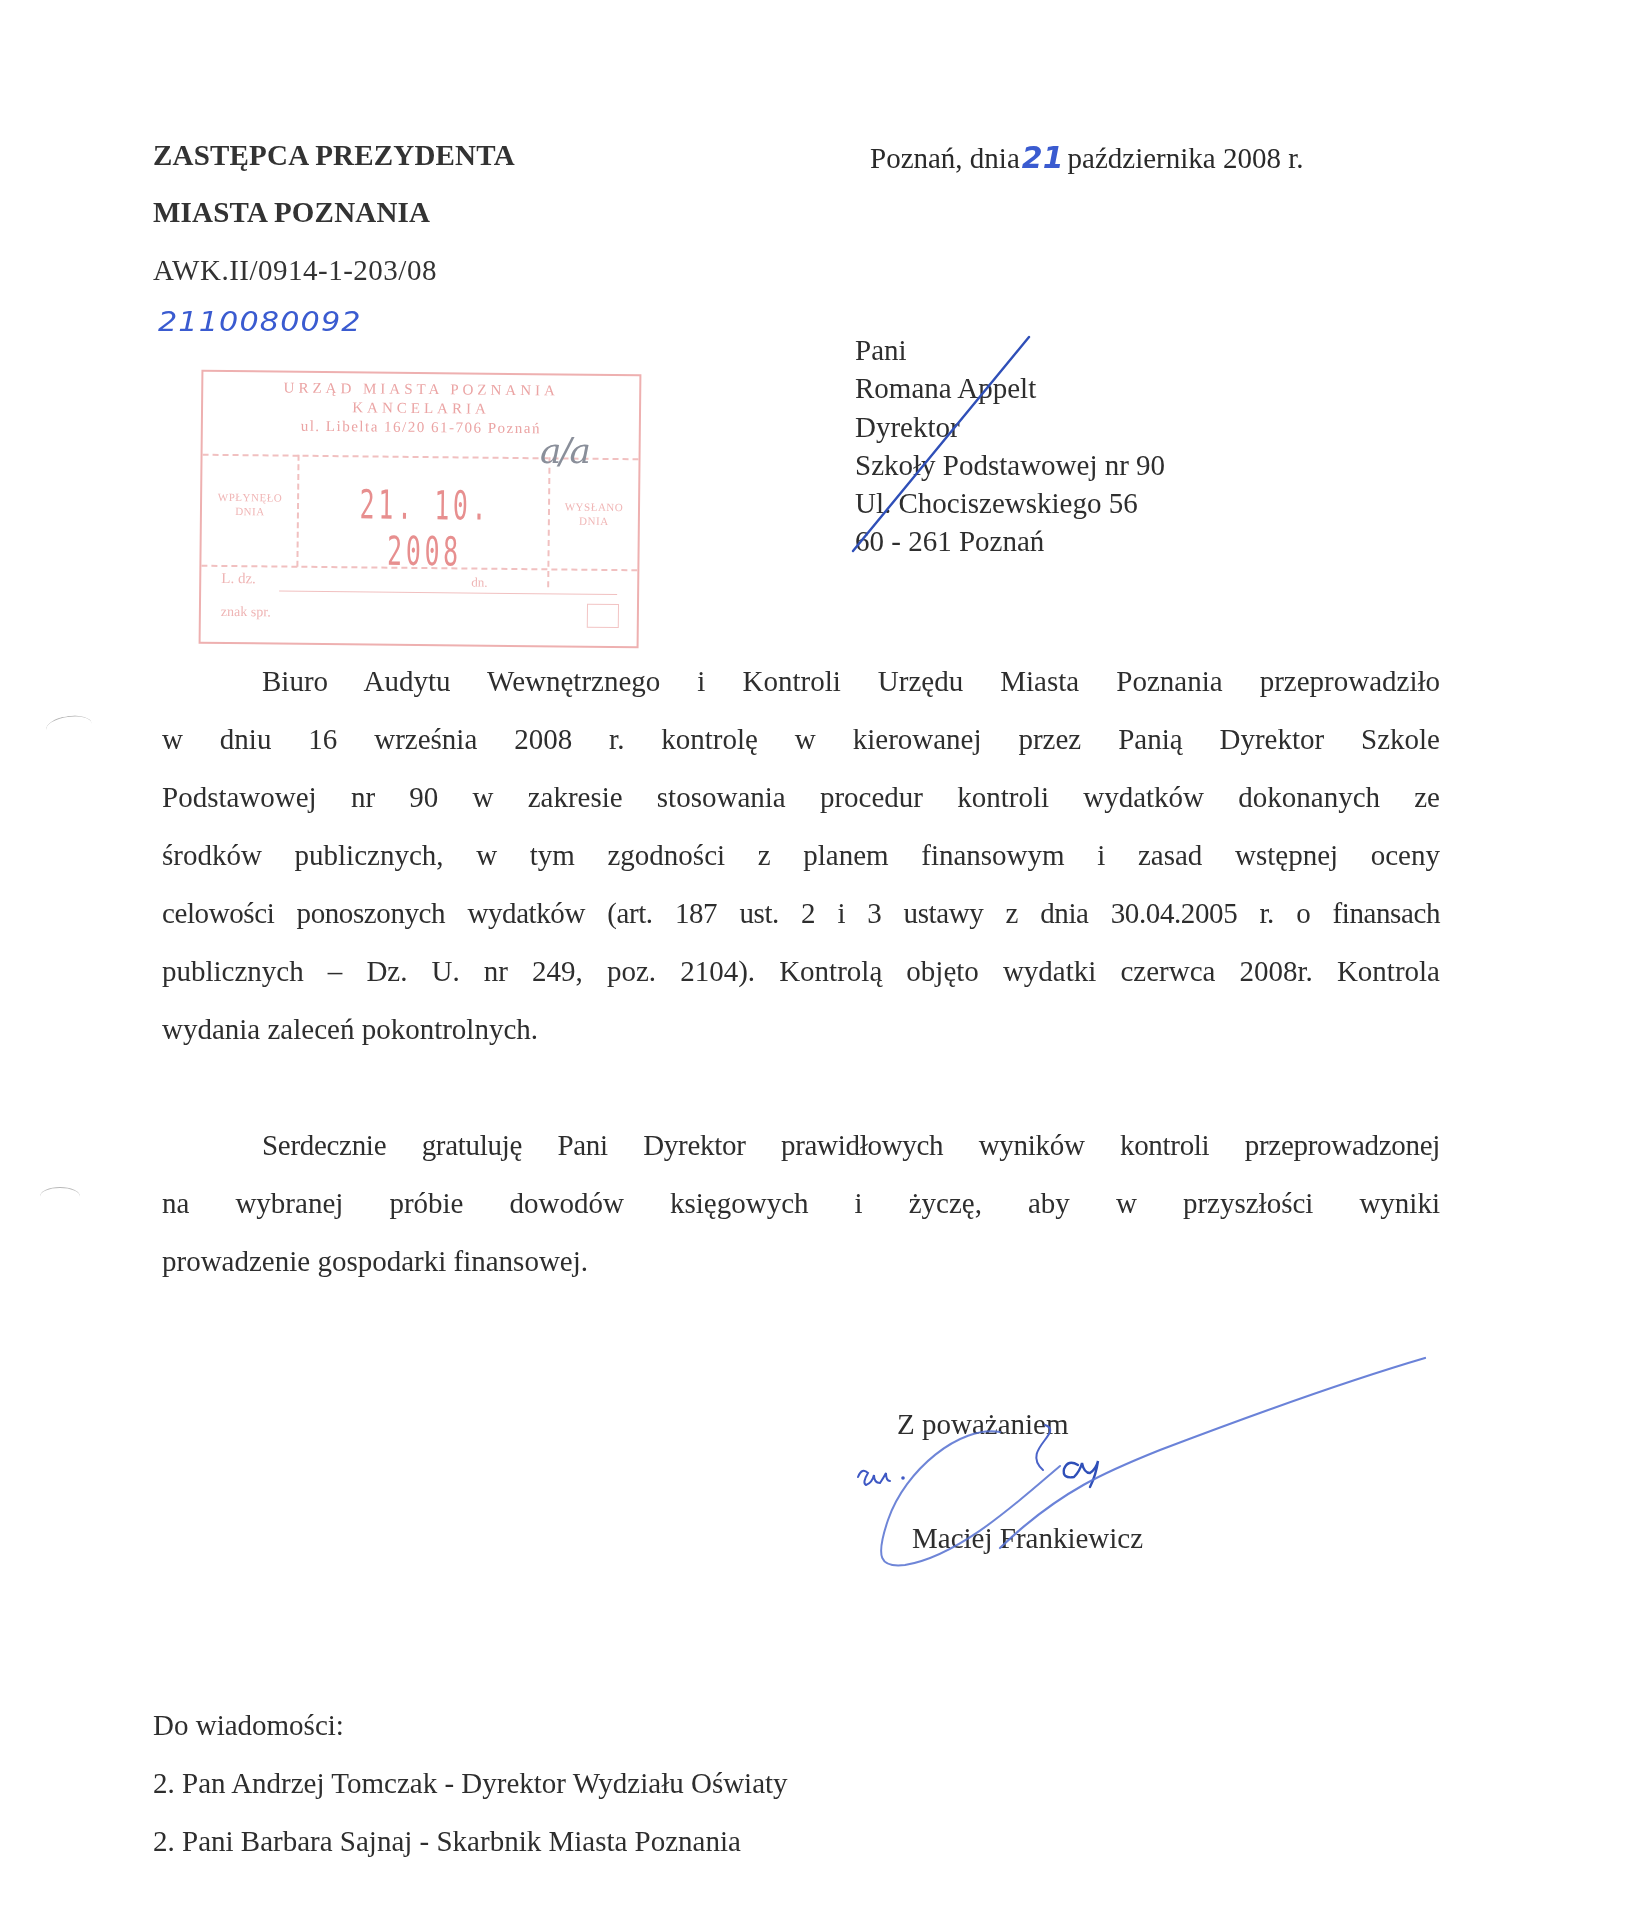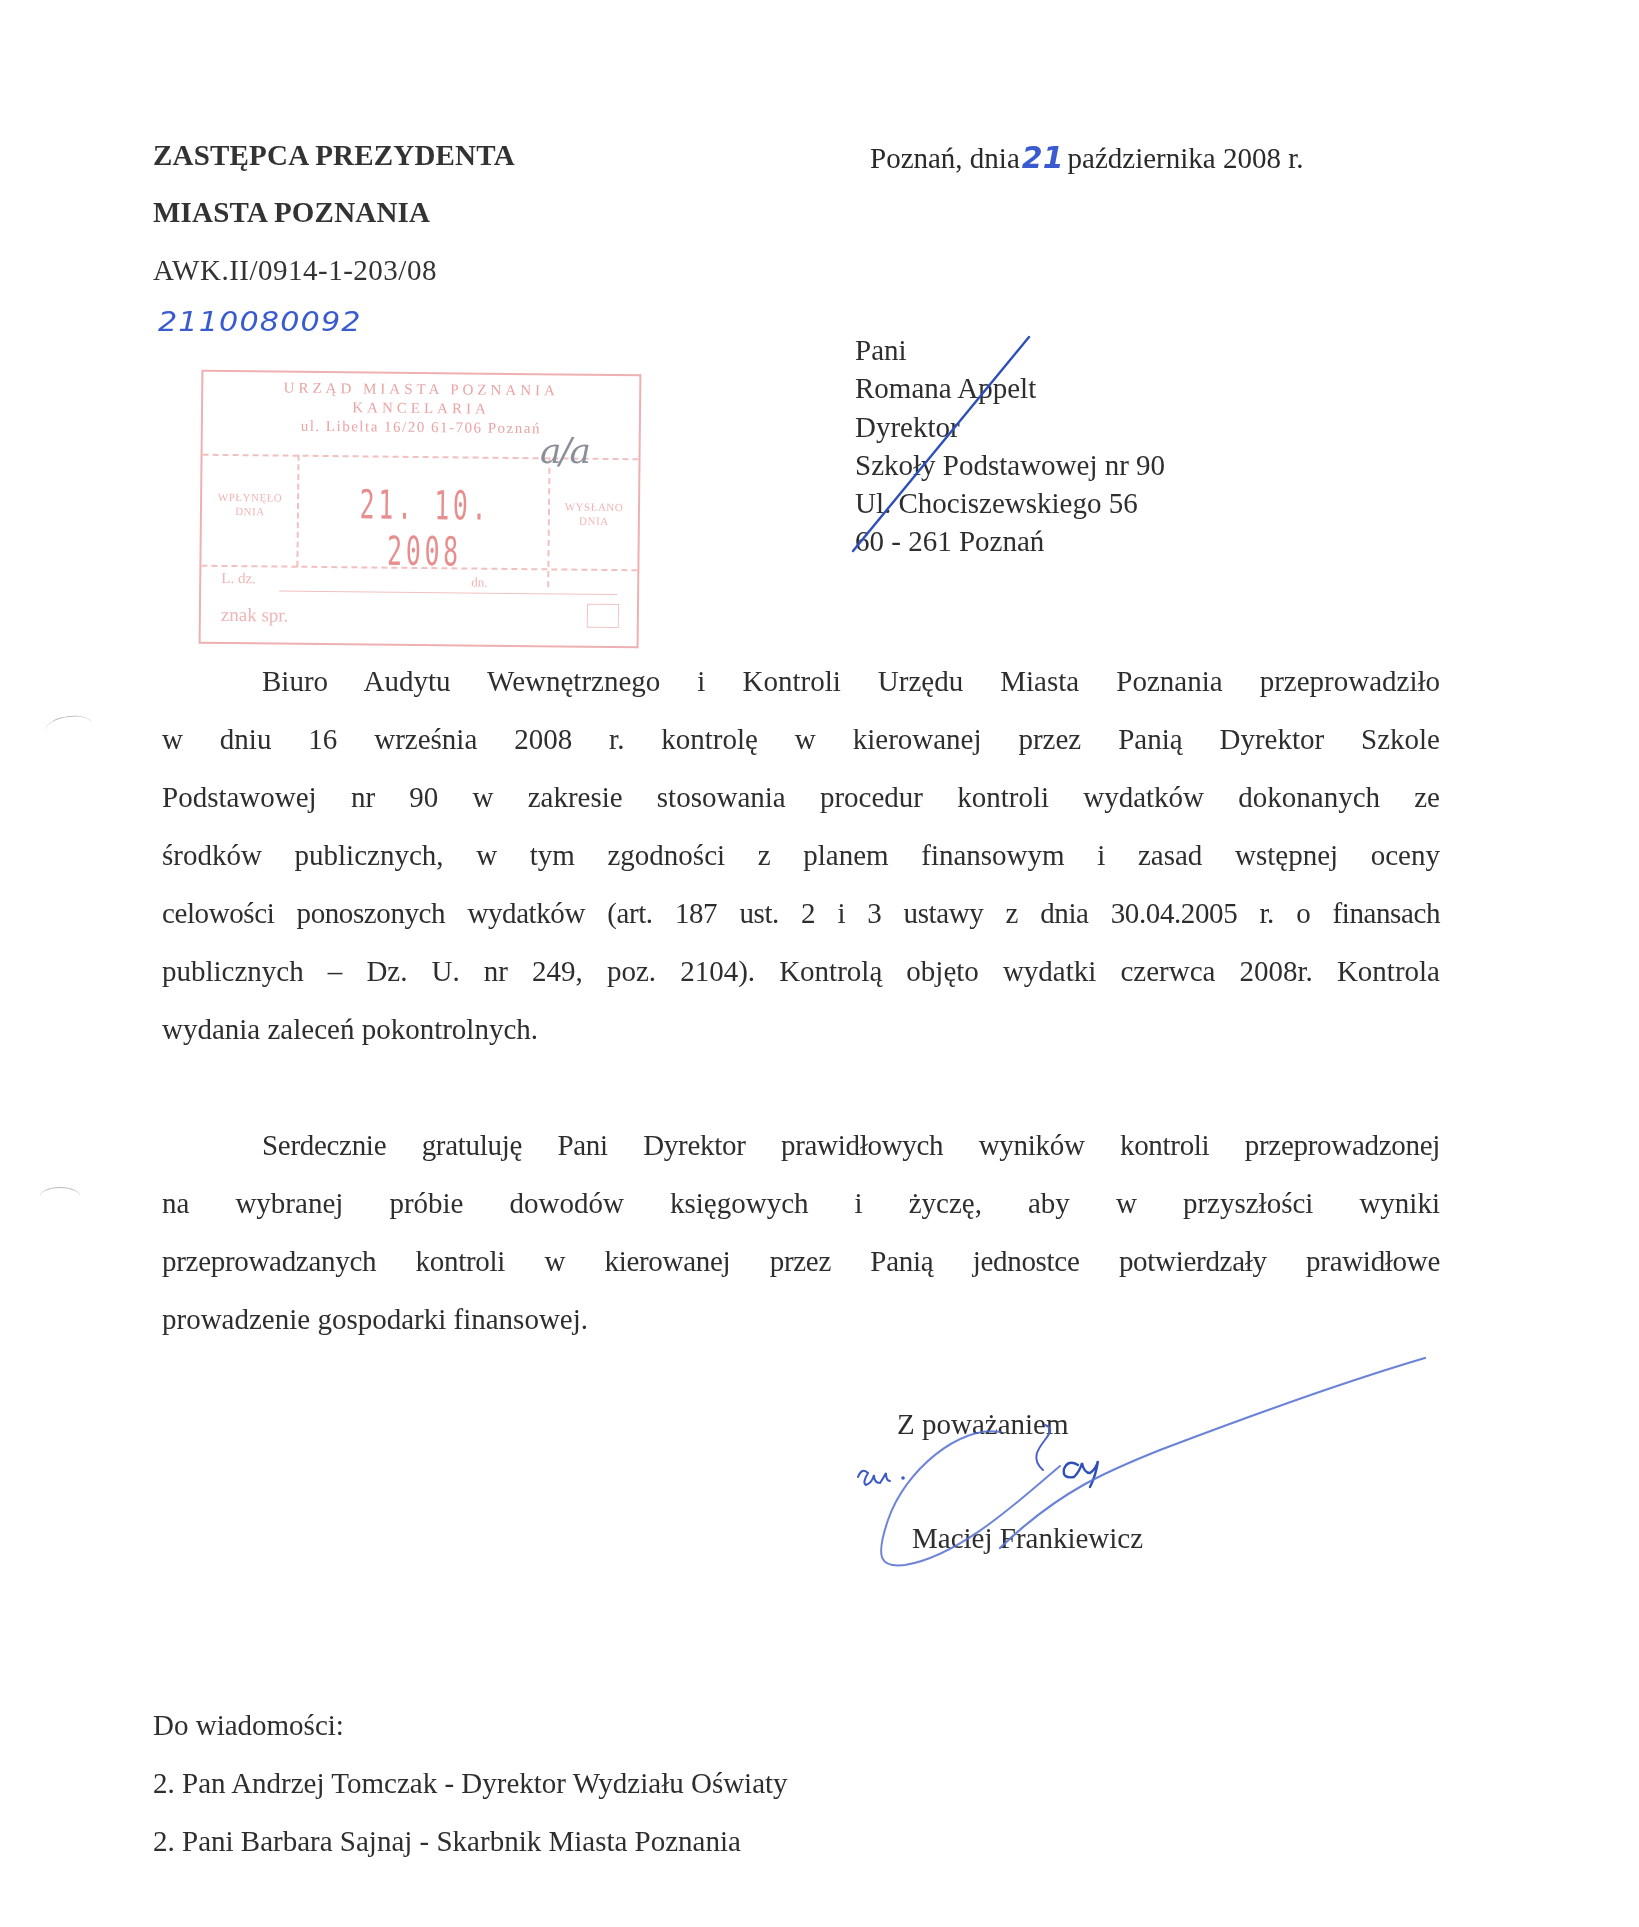--- a/index.html
+++ b/index.html
@@ -77,21 +77,21 @@
   </div>
   <div class="date">21. 10. 2008</div>
   <div class="cell-lbl" style="left:350px; top:124px; width:84px;">
     <div>WYSŁANO</div>
     <div>DNIA</div>
   </div>
   <div class="hline" style="top:193px;"></div>
   <div class="small" style="left:20px; top:198px;">L. dz.</div>
   <div class="hline" style="left:78px; right:20px; top:218px; border-top-style:solid; border-top-width:1px;"></div>
   <div class="small" style="left:270px; top:200px; font-size:13px;">dn.</div>
-  <div class="small" style="left:20px; top:232px; font-size:19px;">znak spr.</div>
+  <div class="small" style="left:20px; top:232px; font-size:14px;">znak spr.</div>
   <div style="position:absolute; right:18px; top:228px; width:30px; height:22px; border:1.5px solid #f2c4c4;"></div>
 </div>
 <div class="abs" style="left:492px; top:430px; font-family:'DejaVu Serif', serif; font-style:italic; font-size:36px; color:#8a8f9a; letter-spacing:-2px;margin-left:48px;">a/a</div>
 
 <div class="abs addr">
   <div>Pani</div>
   <div>Romana  Appelt</div>
   <div>Dyrektor</div>
   <div>Szkoły Podstawowej nr 90</div>
   <div>Ul. Chociszewskiego 56</div>
@@ -104,21 +104,20 @@
   <span class="line">Podstawowej nr 90   w zakresie stosowania procedur kontroli wydatków dokonanych ze</span>
   <span class="line">środków publicznych, w tym zgodności z planem finansowym i zasad wstępnej oceny</span>
   <span class="line" style="letter-spacing:-0.4px;">celowości ponoszonych wydatków (art. 187 ust. 2 i 3 ustawy z dnia 30.04.2005 r. o finansach</span>
   <span class="line">publicznych – Dz. U. nr 249, poz. 2104). Kontrolą objęto wydatki czerwca 2008r. Kontrola</span>
   <span class="line last">wydania zaleceń pokontrolnych.</span>
 </div>
 
 <div class="body" style="top:1116px;">
   <span class="line" style="padding-left:100px; letter-spacing:-0.3px;">Serdecznie gratuluję Pani Dyrektor prawidłowych wyników kontroli przeprowadzonej</span>
   <span class="line">na wybranej próbie dowodów księgowych i życzę, aby w przyszłości wyniki</span>
-  <span class="line" style="letter-spacing:-0.3px;">przeprowadzanych kontroli w kierowanej przez Panią jednostce potwierdzały prawidłowe</span>
   <span class="line last">prowadzenie gospodarki finansowej.</span>
 </div>
 
 <div class="abs closing" style="left:897px; top:1408px;">Z  poważaniem</div>
 
 <div class="abs closing" style="left:912px; top:1522px;text-align:right;">Maciej Frankiewicz</div>
 
 <div class="abs cc" style="top:1696px;">Do wiadomości:</div>
 <div class="abs cc" style="top:1754px;">2. Pan  Andrzej Tomczak - Dyrektor  Wydziału Oświaty</div>
 <div class="abs cc" style="top:1812px;">2. Pani  Barbara Sajnaj - Skarbnik  Miasta Poznania</div>

